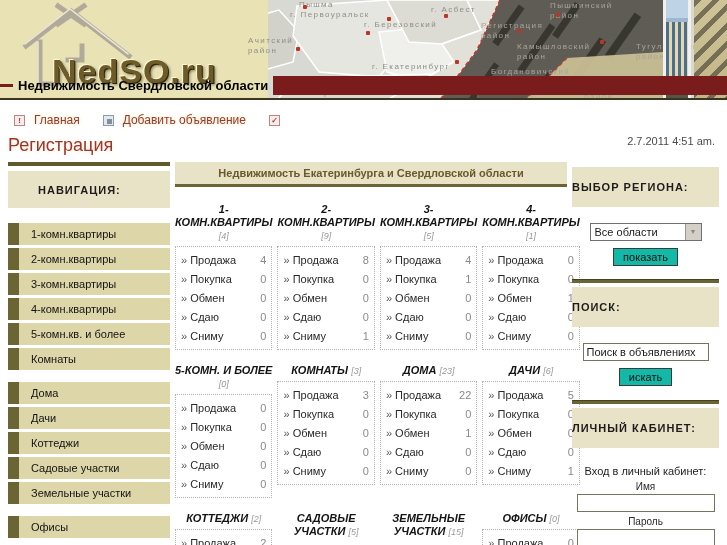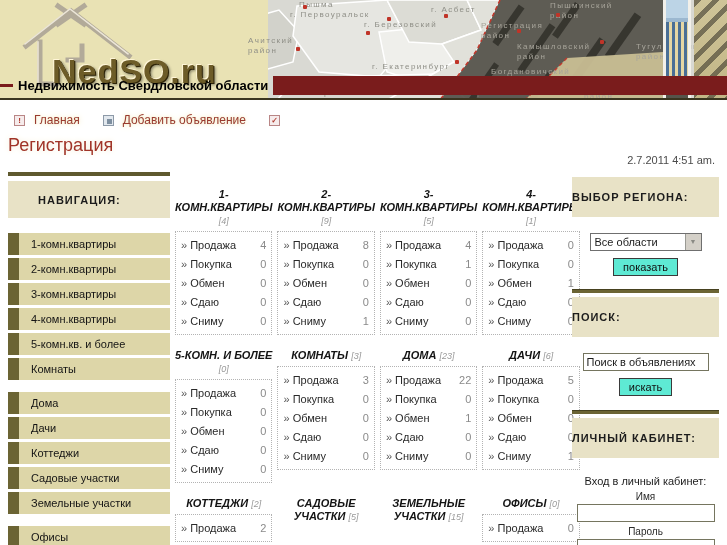--- a/index.html
+++ b/index.html
@@ -41,21 +41,21 @@
   .nav-link { font-size:12px; color:#993a30; text-decoration:none; cursor:pointer;
               text-shadow:0 0 6px #efe6bc, 0 0 2px #f4ecc6; margin-right:14px; }
   .ic { display:inline-block; width:11px; height:11px; font-size:8px; line-height:10px; text-align:center;
         font-weight:bold; }
   .ic-alert, .ic-check { border:1px solid #b98686; background:#f6ecec; color:#b03a2e; }
   .ic-add { border:1px solid #8d9aa8; background:#e2e8ee; position:relative; }
   .ic-add::after { content:""; position:absolute; right:1px; bottom:1px; width:5px; height:5px; background:#7e8fa0; }
   .nav-line2 { display:flex; justify-content:space-between; align-items:flex-start; margin-top:8px; padding-left:-6px; }
   .reg-link { font-size:18px; color:#a03428; text-decoration:none; cursor:pointer; margin-left:-6px;
               text-shadow:0 0 6px #f3ead0; }
-  .datetime { font-size:11px; color:#4b4b4b; padding-right:4px;margin-top:19px; }
+  .datetime { font-size:11px; color:#4b4b4b; padding-right:4px; }
 
   
   .layout { display:flex; padding:0 8px; margin-top:6px; }
   .col-left { width:162px; flex:none; }
   .col-center { width:392px; flex:none; margin:0 5px; }
   .col-right { flex:1; }
 
   
   .left-topbar { height:4px; background:#5f592e; margin-bottom:5px; }
   .nav-head { background:#e8e2c6; height:37px; display:flex; align-items:center; padding-left:30px;
@@ -82,21 +82,21 @@
   
   .col-right { padding-top:5px; }
   .rbox-head { background:#e8e2c6; height:40px; display:flex; align-items:center; 
                font-size:11px; font-weight:bold; letter-spacing:1px; color:#1c1c1c; }
   .rdivider { height:4px; background:#6b6434; border-top:1px solid #46411f; }
   .center-stack { display:flex; flex-direction:column; align-items:center; }
   .selectbox { display:flex; align-items:center; width:112px; height:18px; border:1px solid #6f6f6f;
                background:#fff; margin-top:16px; font-size:11px; color:#1a1a1a; padding-left:4px; cursor:pointer; }
   .sel-btn { margin-left:auto; width:16px; height:16px; background:#d4d0c8; color:#8a8a84;
              border-left:1px solid #9a9a94; font-size:7px; line-height:16px; text-align:center; }
-  .btn { margin-top:7px; background:#5eead4; border:1px solid #3a3a3a; font-size:11px; color:#111;
+  .btn { margin-top:7px; background:#14b8a6; border:1px solid #3a3a3a; font-size:11px; color:#111;
          padding:2px 9px; cursor:pointer; font-family:"Liberation Sans",sans-serif; }
   .tinput { border:1px solid #75755f; height:18px; font-size:11px; color:#1a1a1a; padding:1px 3px;
             font-family:"Liberation Sans",sans-serif; background:#fff; }
   .login-head { font-size:11px; color:#1c1c1c; margin-top:17px; }
   .flabel { font-size:10px; color:#2a2a2a; margin-top:4px; }
 </style>
 </head>
 <body>
 
 <div class="header">
@@ -220,20 +220,21 @@
       <div class="si">Коттеджи</div>
       <div class="si">Садовые участки</div>
       <div class="si">Земельные участки</div>
     </div>
     <div class="sgroup">
       <div class="si">Офисы</div>
     </div>
   </div>
 
   <div class="col-center">
+    <div class="main-title">Недвижимость Екатеринбурга и Свердловской области</div>
     <div class="cats">
 
       <div class="cat">
         <div class="cath"><span>1-КОМН.КВАРТИРЫ</span> <span class="cnt">[4]</span></div>
         <div class="box">
           <div class="r">
               <a class="rl">Продажа</a>
               <span class="rv">4</span>
             </div>
           <div class="r">

